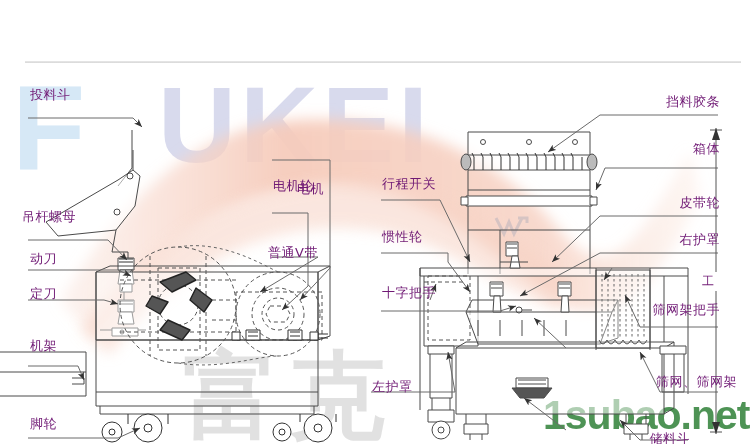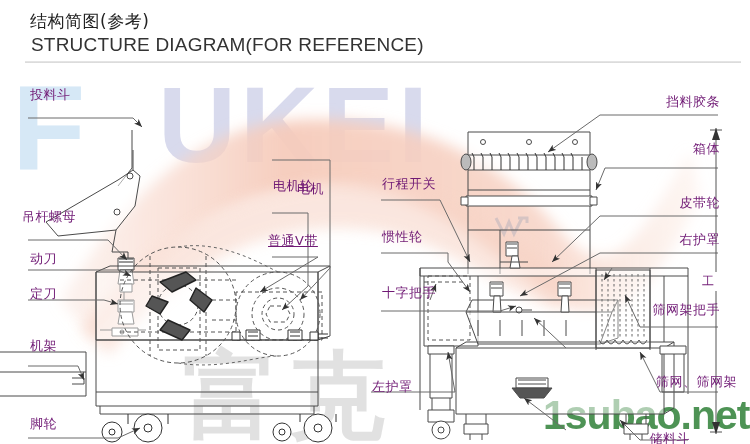--- a/index.html
+++ b/index.html
@@ -69,22 +69,20 @@
              C470,232 410,180 310,188 C215,196 150,255 95,340 Z" fill="url(#sw)" filter="url(#blr)"></path>
     <path d="M80,330 C160,230 260,170 380,185 C470,196 520,250 570,275
              L560,310 C500,292 450,240 370,230 C260,216 170,275 110,355 Z" fill="#f7d3c5" opacity=".55" filter="url(#blr)"></path>
   </svg>
 
   <svg class="wm-logo" width="42" height="22">
     <path d="M2,2 L10,18 L15,6 L20,18 L28,2" fill="none" stroke="#9aa0b5" stroke-width="3"></path>
     <path d="M24,2 L33,2 L33,7" fill="none" stroke="#9aa0b5" stroke-width="3"></path>
   </svg>
 
-  <div class="title-cn">结构简图(参考)</div>
-  <div class="title-en">STRUCTURE DIAGRAM(FOR REFERENCE)</div>
   <div class="title-rule"></div>
 
   <svg id="machine" class="layer">
     <g fill="none" stroke="#4a4a4a" stroke-width="1" stroke-linejoin="round">
 
       <path d="M132,130 L132,168 L118,186" stroke="#4a4a4a"></path>
       <path d="M46,222 L118,180 L133,170 L140,176 L135,206 L116,230 L58,236 Z" fill="#ffffff" fill-opacity=".55"></path>
       <circle cx="130" cy="176" r="3"></circle>
       <circle cx="117" cy="212" r="3"></circle>
       <path d="M116,230 L112,252 L128,252 L128,266"></path>
@@ -310,21 +308,21 @@
 
   <div id="label-host">
       <div class="lbl" style="left: 30px; top: 86px;">投料斗</div>
       <div class="lbl" style="left: 22px; top: 208px;">吊杆螺母</div>
       <div class="lbl" style="left: 30px; top: 250px;">动刀</div>
       <div class="lbl" style="left: 30px; top: 285px;">定刀</div>
       <div class="lbl" style="left: 30px; top: 337px;">机架</div>
       <div class="lbl" style="left: 30px; top: 415px;">脚轮</div>
       <div class="lbl" style="left: 273px; top: 133px; margin-top: 44px;">电机轮</div>
       <div class="lbl" style="left: 273px; top: 180px; margin-left: 24px;">电机</div>
-      <div class="lbl" style="left: 268px; top: 232px; text-decoration: underline;">普通V带</div>
+      <div class="lbl" style="left: 268px; top: 244px;">普通V带</div>
       <div class="lbl" style="left: 382px; top: 175px;">行程开关</div>
       <div class="lbl" style="left: 382px; top: 228px;">惯性轮</div>
       <div class="lbl" style="left: 382px; top: 284px;">十字把手</div>
       <div class="lbl" style="left: 372px; top: 378px;">左护罩</div>
       <div class="lbl r" style="right: 30px; top: 93px;">挡料胶条</div>
       <div class="lbl r" style="right: 30px; top: 140px;">箱体</div>
       <div class="lbl r" style="right: 30px; top: 194px;">皮带轮</div>
       <div class="lbl r" style="right: 30px; top: 231px;">右护罩</div>
       <div class="lbl r" style="right: 30px; top: 301px;">筛网架把手</div>
       <div class="lbl r" style="right: 13px; top: 373px;">筛网、筛网架</div>

